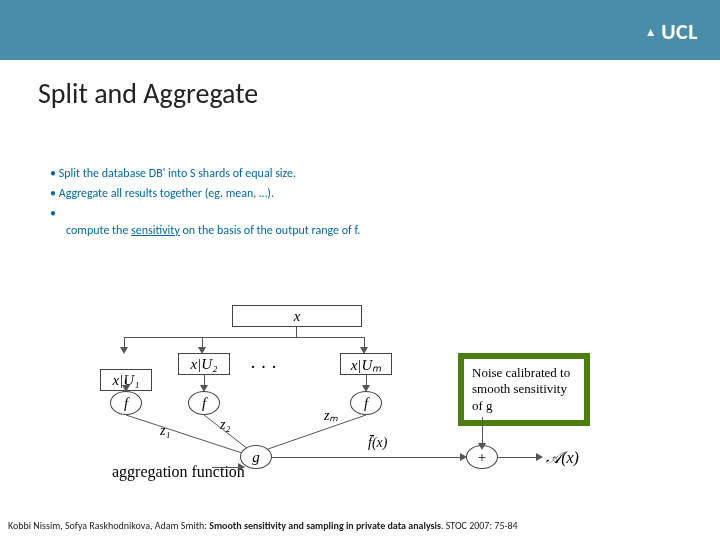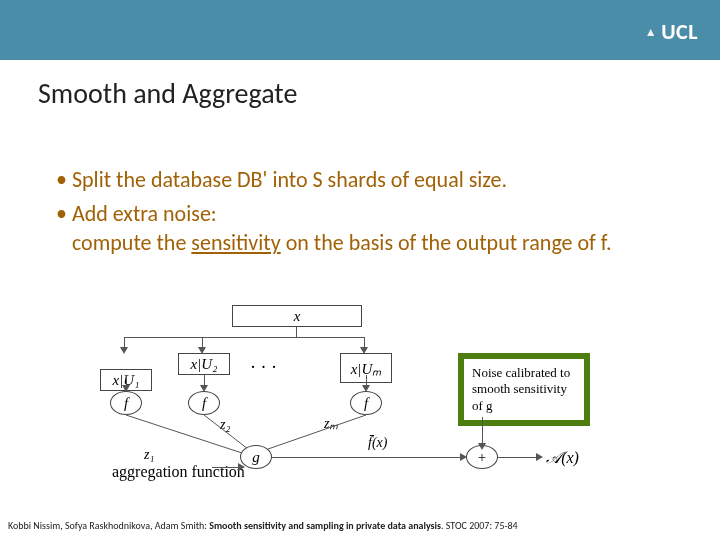--- a/index.html
+++ b/index.html
@@ -1,21 +1,21 @@
 <!DOCTYPE html>
 <html><head>
 <meta charset="utf-8">
 <style>
 * { margin: 0; padding: 0; box-sizing: border-box; }
 body { width: 720px; height: 540px; background: #fff; font-family: Calibri, Arial, sans-serif; position: relative; overflow: hidden; }
 .banner { position: absolute; top: 0; left: 0; width: 720px; height: 60px; background: #4a8da8; }
 .logo { position: absolute; top: 18px; right: 22px; color: #fff; font-weight: bold; font-size: 22px; letter-spacing: 0.5px; display: flex; align-items: center; }
 .logo-mark { font-size: 12px; margin-right: 4px; opacity: 0.9; }
 .title { position: absolute; top: 76px; left: 38px; font-size: 28px; color: #222; font-weight: 400; }
-.bullets { position: absolute; top: 165px; left: 56px; width: 620px; font-size: 22px; color: #a16207; line-height: 1.35; }
+.bullets { position: absolute; top: 165px; left: 50px; width: 620px; font-size: 12px; color: #0369a1; line-height: 1.35; }
 .bullets li { list-style: none; margin-bottom: 4px; }
 .bullets li::before { content: "• "; }
 .indent { margin-left: 16px; }
 .underline { text-decoration: underline; }
 .diagram { position: absolute; top: 305px; left: 92px; width: 540px; height: 170px; }
 .box { position: absolute; border: 1px solid #444; background: #fff; font-family: 'Times New Roman', serif; font-size: 15px; display: flex; align-items: center; justify-content: center; padding: 2px; }
 .math { font-family: 'Times New Roman', serif; font-style: italic; }
 .lbl { position: absolute; font-family: 'Times New Roman', serif; font-size: 14px; }
 .line { position: absolute; background: #555; }
 .arrowhead { position: absolute; width: 0; height: 0; }
@@ -28,26 +28,27 @@
 </head>
 <body>
 
 <div class="banner">
   <div class="logo">
     <span class="logo-mark">▲</span>
     <span>UCL</span>
   </div>
 </div>
 
-<h1 class="title">Smooth and Aggregate</h1>
+<h1 class="title">Split and Aggregate</h1>
 
 <ul class="bullets">
   <li>Split the database DB' into S shards of equal size.</li>
+  <li>Aggregate all results together (eg. mean, …).</li>
   <li>
-    <span>Add extra noise:</span><br>
+    <br>
     <span class="indent">compute the <span class="underline">sensitivity</span> on the basis of the output range of f.</span>
   </li>
 </ul>
 
 <div class="diagram">
 
   <div class="box" style="left:140px; top:0; width:130px; height:22px;">
       <span class="math">x</span>
     </div>
 
@@ -61,44 +62,44 @@
   <div class="arrowhead arrowdown" style="left:106px; top:42px;"></div>
   <div class="arrowhead arrowdown" style="left:268px; top:42px;"></div>
 
   <div class="box" style="left:8px; top:48px; width:52px; height:22px;margin-top:16px;">
       <span class="math">x|U₁</span>
     </div>
   <div class="box" style="left:86px; top:48px; width:52px; height:22px;">
       <span class="math">x|U₂</span>
     </div>
   <div class="lbl" style="left:158px; top:52px; font-size:18px;">· · ·</div>
-  <div class="box" style="left:248px; top:48px; width:52px; height:30px;">
+  <div class="box" style="left:248px; top:48px; width:52px; height:22px;">
       <span class="math">x|Uₘ</span>
     </div>
 
   <div class="line" style="left:34px; top:70px; width:1px; height:10px;"></div>
     <div class="arrowhead arrowdown" style="left:30px; top:80px;"></div>
   <div class="line" style="left:112px; top:70px; width:1px; height:10px;"></div>
     <div class="arrowhead arrowdown" style="left:108px; top:80px;"></div>
   <div class="line" style="left:274px; top:70px; width:1px; height:10px;"></div>
     <div class="arrowhead arrowdown" style="left:270px; top:80px;"></div>
 
   <div class="box oval" style="left:18px; top:86px;">
       <span class="math">f</span>
     </div>
   <div class="box oval" style="left:96px; top:86px;">
       <span class="math">f</span>
     </div>
   <div class="box oval" style="left:258px; top:86px;">
       <span class="math">f</span>
     </div>
 
-  <div class="lbl math" style="left:52px; top:118px;margin-top:24px;">z₁</div>
+  <div class="lbl math" style="left:68px; top:118px;">z₁</div>
   <div class="lbl math" style="left:128px; top:112px;">z₂</div>
-  <div class="lbl math" style="left:232px; top:108px;text-align:right;">zₘ</div>
+  <div class="lbl math" style="left:232px; top:100px;text-align:right;">zₘ</div>
 
   <svg style="position:absolute; left:0; top:0; width:540px; height:170px; pointer-events:none;">
     <line x1="34" y1="110" x2="150" y2="148" stroke="#555"></line>
     <line x1="112" y1="110" x2="156" y2="144" stroke="#555"></line>
     <line x1="274" y1="110" x2="176" y2="144" stroke="#555"></line>
   </svg>
 
   <div class="box oval" style="left:148px; top:140px;">
       <span class="math">g</span>
     </div>

